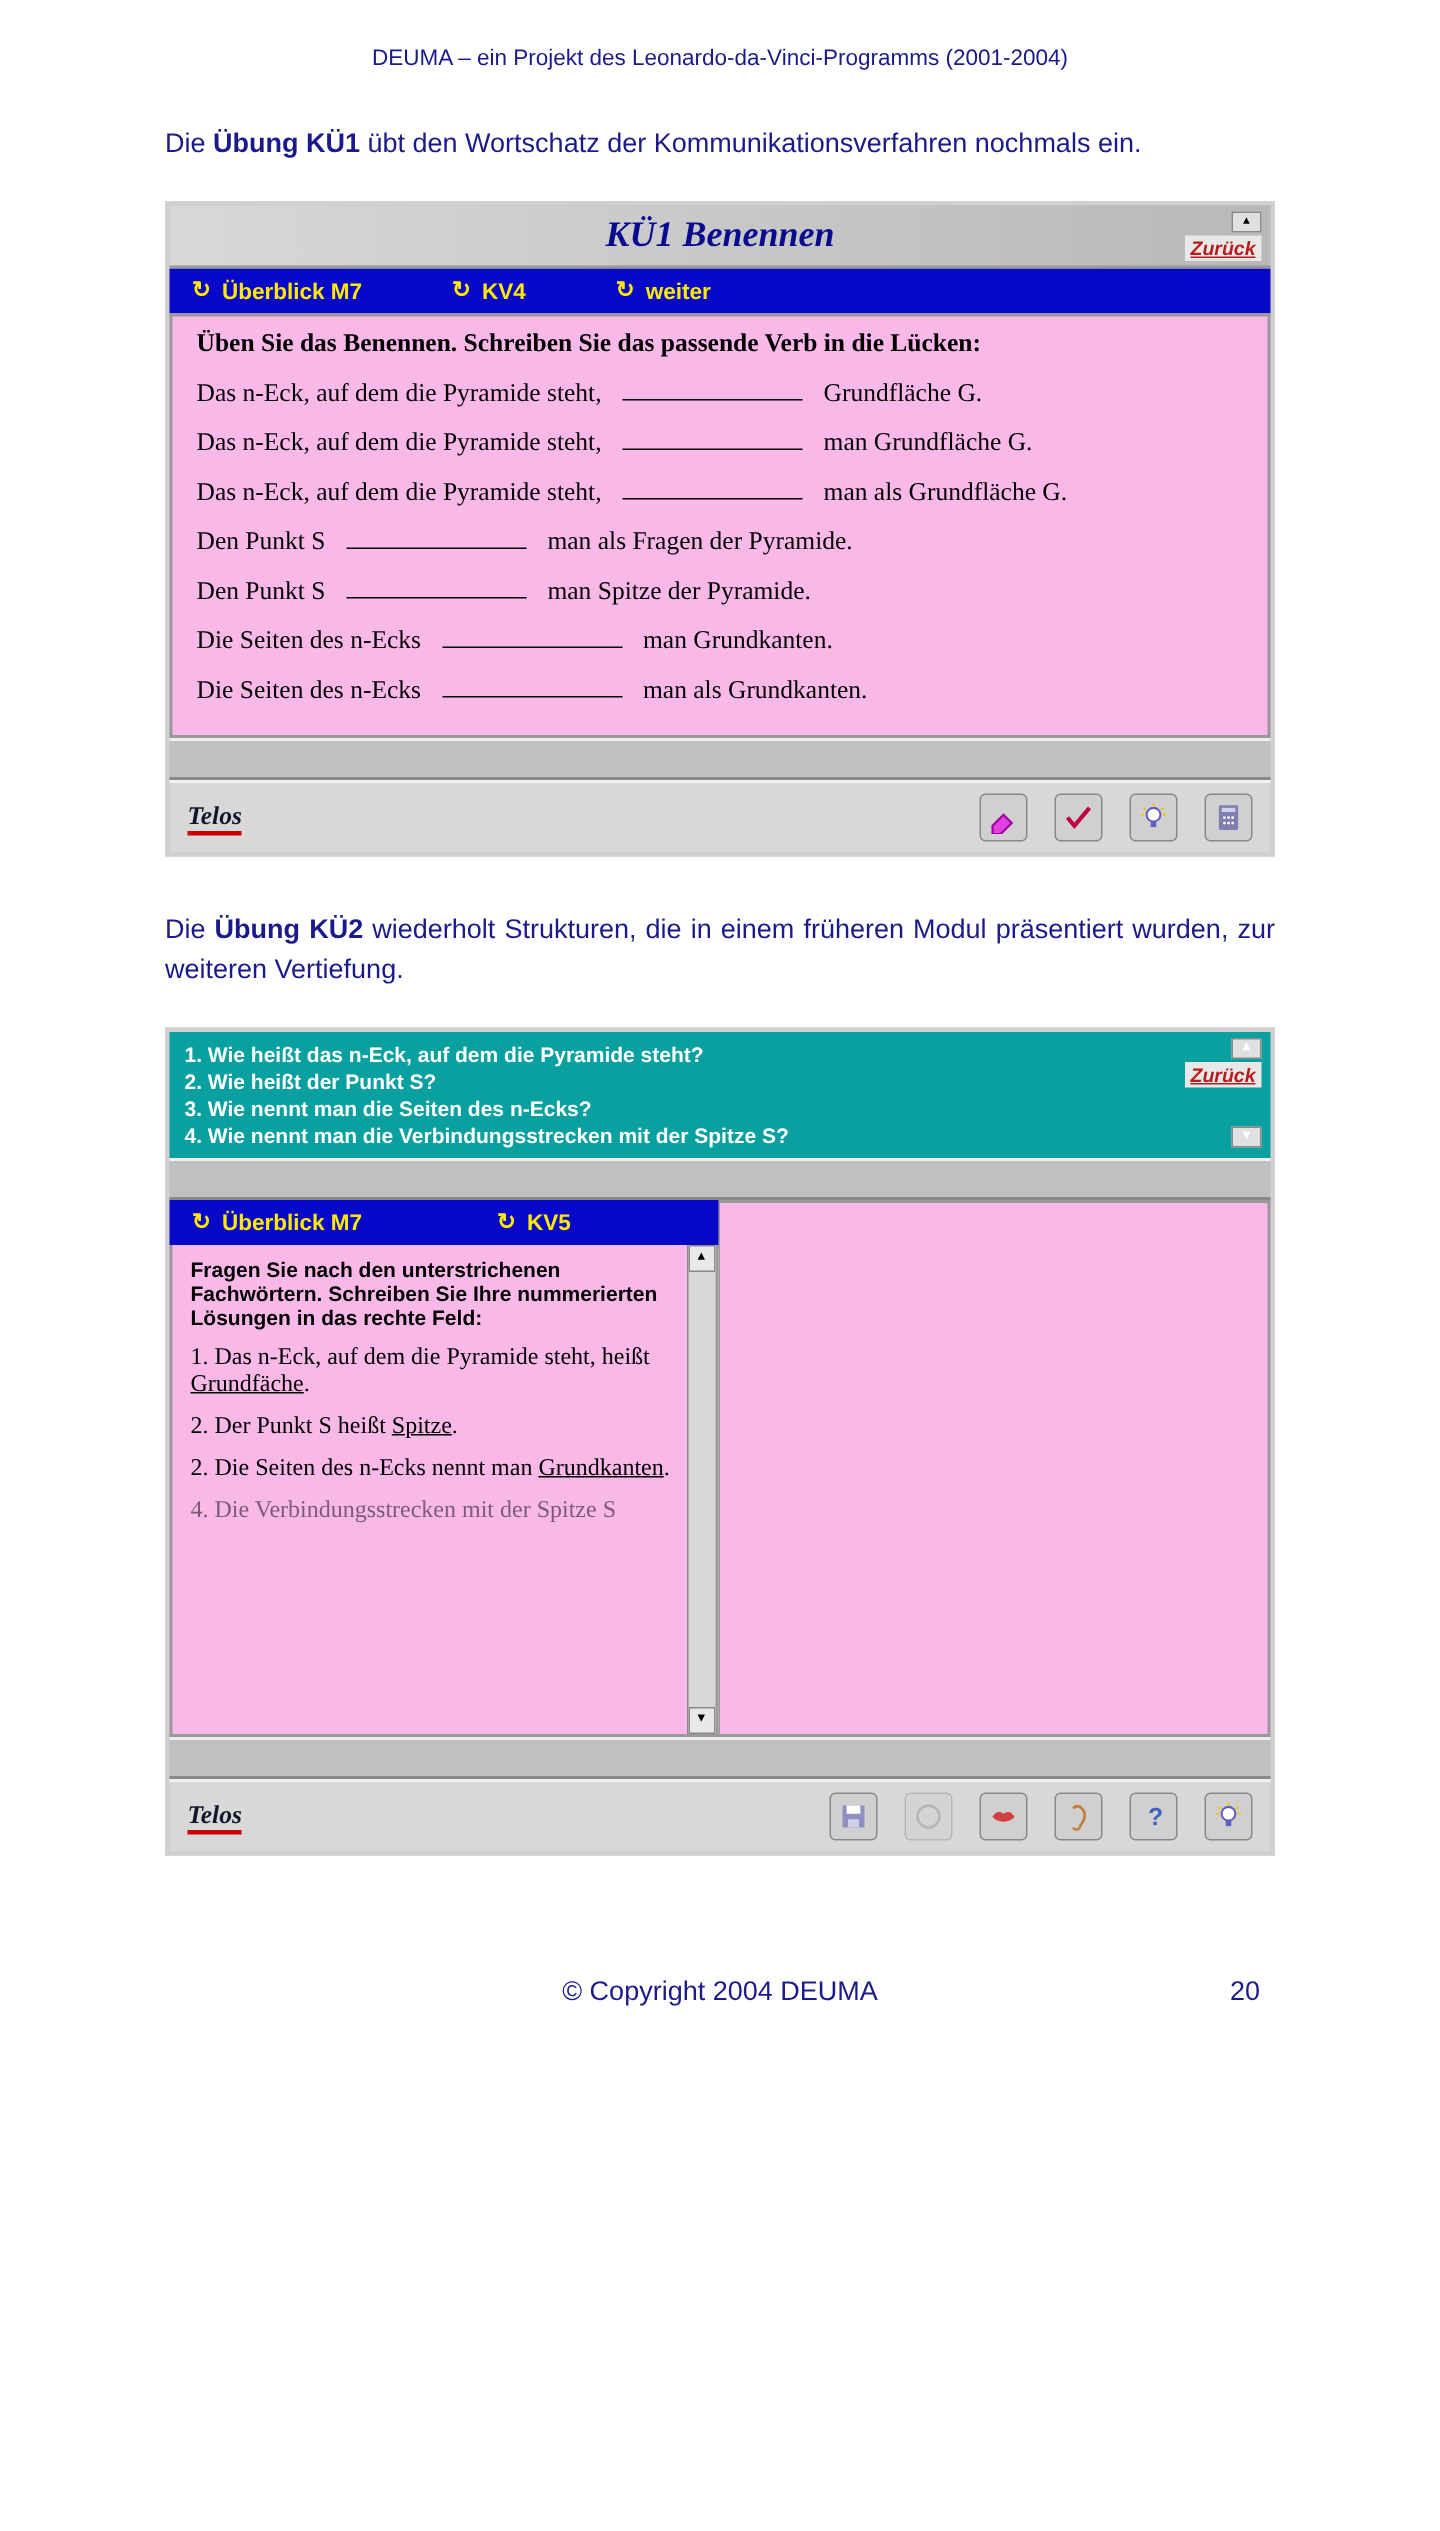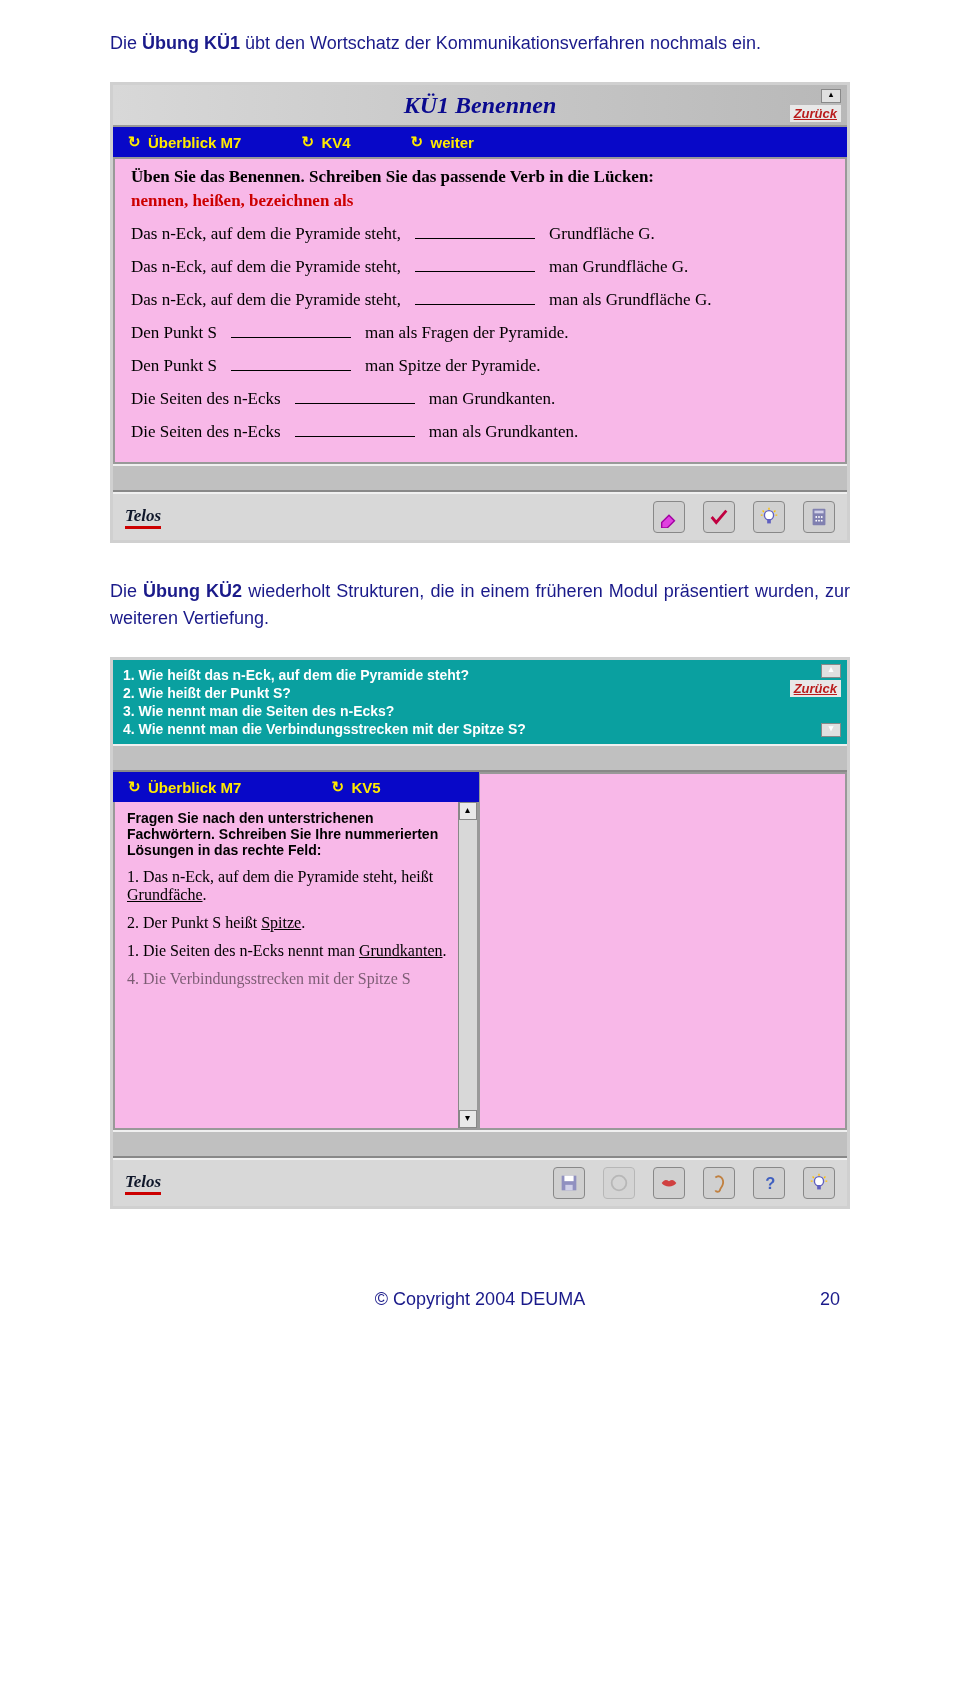--- a/index.html
+++ b/index.html
@@ -267,20 +267,21 @@
     font-size: 10px;
     text-align: center;
     line-height: 14px;
   }
   .teal-q { margin: 2px 0; }
 </style>
 </head>
 <body>
 
 <div class="page">
+  <div class="doc-header">DEUMA – ein Projekt des Leonardo-da-Vinci-Programms (2001-2004)</div>
 
   <div class="para">
     <span>Die </span><b>Übung KÜ1</b><span> übt den Wortschatz der Kommunikationsverfahren nochmals ein.</span>
   </div>
 
   <div class="app-window">
     <div class="app-titlebar">
       <span class="app-title">KÜ1 Benennen</span>
       <div class="right-ctrl">
         <div class="scroll-btn">▴</div>
@@ -296,21 +297,20 @@
           <span class="refresh-icon">↻</span>
           <span>KV4</span>
         </div>
       <div class="blue-bar-item">
           <span class="refresh-icon">↻</span>
           <span>weiter</span>
         </div>
     </div>
     <div class="pink-body">
       <div class="instruction">Üben Sie das Benennen. Schreiben Sie das passende Verb in die Lücken:</div>
-      <div class="hint">nennen, heißen, bezeichnen als</div>
       <div class="exercise-line">
           <span>Das n-Eck, auf dem die Pyramide steht,</span>
           <span class="blank"></span>
           <span>Grundfläche G.</span>
         </div>
       <div class="exercise-line">
           <span>Das n-Eck, auf dem die Pyramide steht,</span>
           <span class="blank"></span>
           <span>man Grundfläche G.</span>
         </div>
@@ -405,21 +405,21 @@
             </div>
           <div class="blue-bar-item">
               <span class="refresh-icon">↻</span>
               <span>KV5</span>
             </div>
         </div>
         <div class="pink-left">
           <div class="instruction2">Fragen Sie nach den unterstrichenen Fachwörtern. Schreiben Sie Ihre nummerierten Lösungen in das rechte Feld:</div>
           <div class="qitem"><span>1. Das n-Eck, auf dem die Pyramide steht, heißt </span><span class="underline">Grundfäche</span><span>.</span></div>
           <div class="qitem"><span>2. Der Punkt S heißt </span><span class="underline">Spitze</span><span>.</span></div>
-          <div class="qitem"><span>1. Die Seiten des n-Ecks nennt man </span><span class="underline">Grundkanten</span><span>.</span></div>
+          <div class="qitem"><span>2. Die Seiten des n-Ecks nennt man </span><span class="underline">Grundkanten</span><span>.</span></div>
           <div class="qitem" style="opacity:0.5;">4. Die Verbindungsstrecken mit der Spitze S</div>
           <div class="vscroll">
             <div class="arrow">▴</div>
             <div class="arrow">▾</div>
           </div>
         </div>
       </div>
       <div class="right-col"></div>
     </div>
     <div class="gray-strip"></div>

